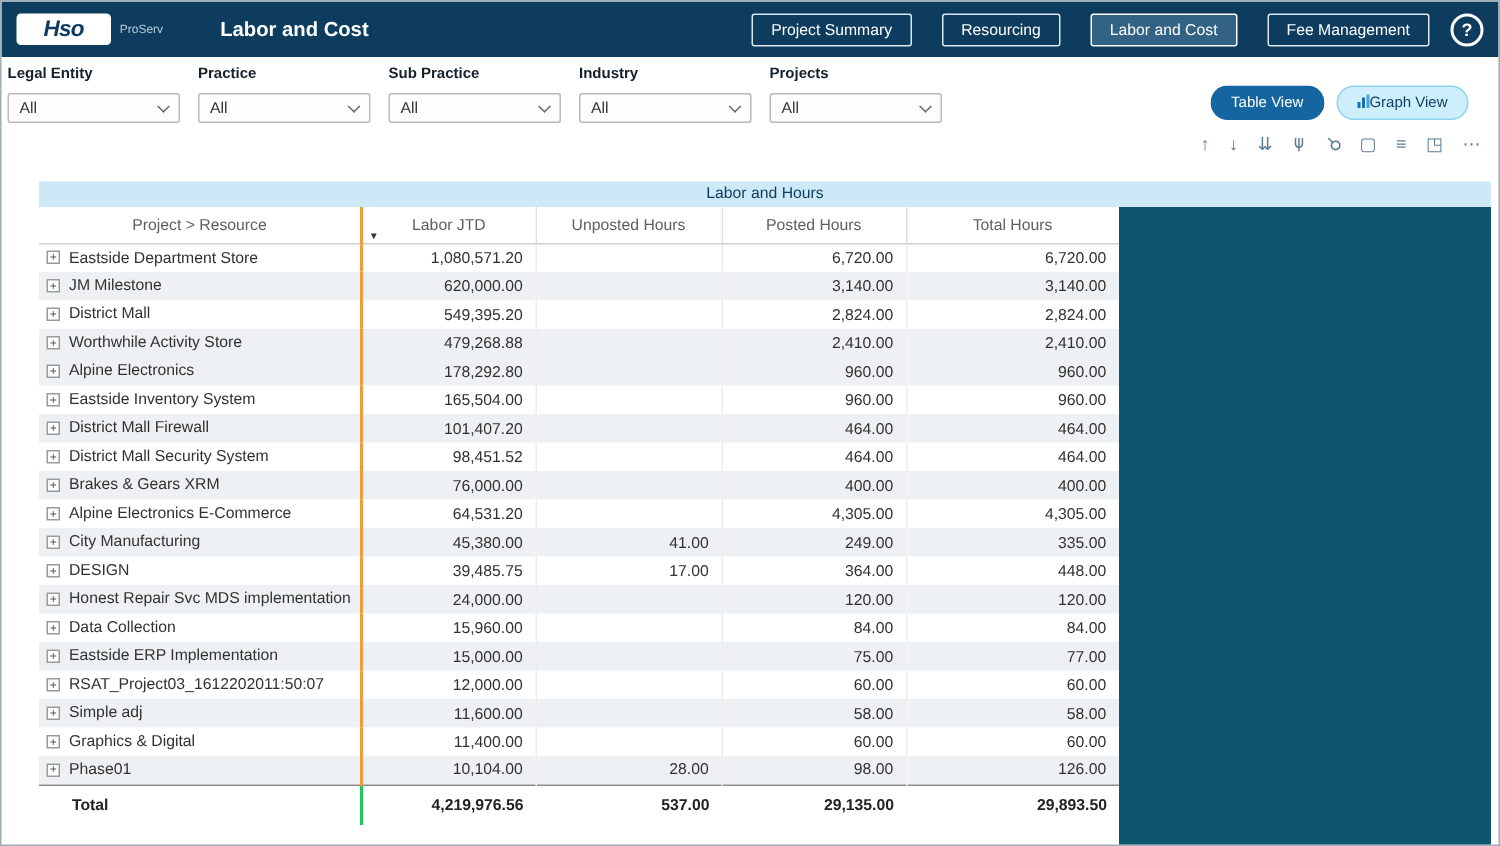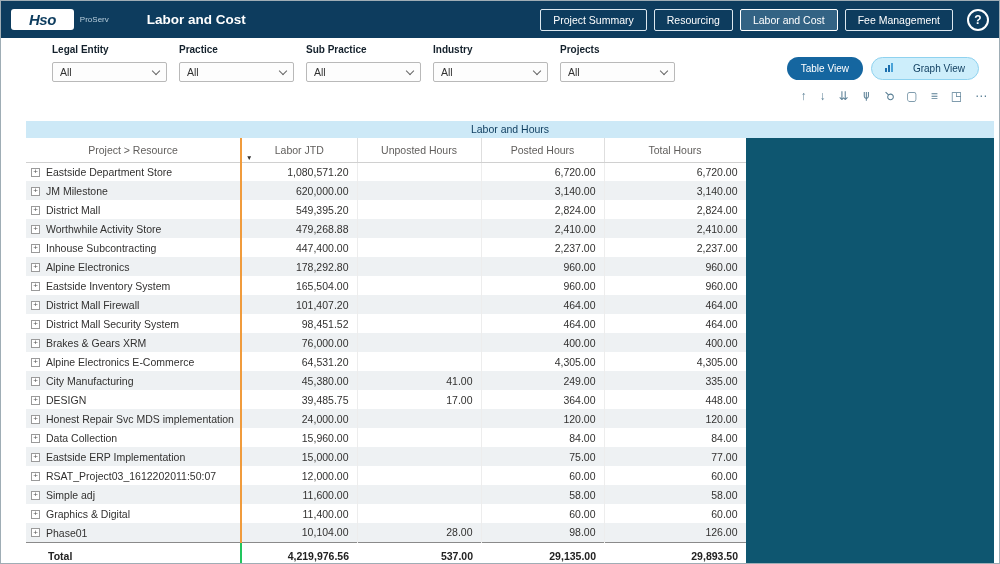--- a/index.html
+++ b/index.html
@@ -4,36 +4,36 @@
 <style>
   * { margin:0; padding:0; box-sizing:border-box; }
   html,body { width:1000px; height:564px; font-family:"Liberation Sans","DejaVu Sans",sans-serif; background:#fff; }
   .app { position:relative; width:1000px; height:564px; border:1px solid #9fadb5; background:#fff; overflow:hidden; }
 
   
   .topbar { display:flex; align-items:center; height:37px; background:#0d3c5e; padding:0 10px; }
   .logo { background:#fff; color:#0d3c5e; font-weight:bold; font-style:italic; font-size:15px; padding:2px 18px; border-radius:3px; letter-spacing:-0.5px; }
   .logo-sub { color:#b9cfdd; font-size:8px; margin-left:6px; }
   .app-title { color:#fff; font-weight:bold; font-size:13.5px; margin-left:38px; }
-  .top-nav { margin-left:auto; display:flex; gap:7px;justify-content:center; }
+  .top-nav { margin-left:auto; display:flex; gap:20px;justify-content:center; }
   .nav-btn { background:transparent; border:1px solid #dcE8f0; color:#fff; font-size:10.5px; padding:4px 12px; border-radius:2px; font-family:inherit; cursor:pointer; white-space:nowrap; }
   .nav-btn.active { background:#336384; border-color:#fff; }
   .help { width:22px; height:22px; border:2px solid #fff; border-radius:50%; color:#fff; display:flex; align-items:center; justify-content:center; font-weight:bold; font-size:12px; margin-left:14px; }
 
   
-  .filter-bar { display:flex; align-items:flex-start; padding:6px 10px 2px 15px; height:49px;margin-left:36px; }
+  .filter-bar { display:flex; align-items:flex-start; padding:6px 10px 2px 4px; height:49px; }
   .filters { display:flex; gap:12px; }
   .filter-group { width:115px; }
   .filter-label { font-size:10px; font-weight:bold; color:#14212c; margin-bottom:7px; white-space:nowrap; }
   .dropdown { height:20px; border:1px solid #b9b9b9; border-radius:2px; background:#fdfdfd; display:flex; align-items:center; justify-content:space-between; padding:0 7px; font-size:10.5px; color:#333; cursor:pointer; }
   .chevron { width:6px; height:6px; border-right:1.2px solid #666; border-bottom:1.2px solid #666; transform:rotate(45deg); margin-top:-3px; }
   .view-toggle { margin-left:auto; display:flex; gap:8px; align-items:center; margin-top:13px; margin-right:10px; }
   .pill { border-radius:12px; font-size:10px; padding:5px 13px; border:1px solid transparent; font-family:inherit; cursor:pointer; white-space:nowrap; }
   .pill-dark { background:#1566a0; color:#fff; }
-  .pill-light { background:#cdeefb; color:#0d3c5e; border-color:#8fd2ef; display:flex; align-items:flex-start; gap:20px; }
+  .pill-light { background:#cdeefb; color:#0d3c5e; border-color:#8fd2ef; display:flex; align-items:flex-start; gap:0; }
   .chart-icon { display:inline-flex; align-items:flex-end; gap:1px; height:9px; }
   .chart-icon i { display:block; width:2px; background:#1b6fae; }
   .chart-icon i:nth-child(1){ height:4px; } .chart-icon i:nth-child(2){ height:7px; } .chart-icon i:nth-child(3){ height:9px; background:#4aa3d8; }
 
   
   .visual-toolbar { display:flex; justify-content:flex-end; align-items:center; gap:13px; height:18px; padding-right:12px; color:#5a7f95; font-size:12px; }
   .vt-icon { cursor:pointer; line-height:1; }
   .vt-icon.rot { transform:rotate(180deg); }
   .vt-icon.slant { transform:rotate(135deg); }
 
@@ -182,27 +182,20 @@
                 <td class="num">2,824.00</td>
                 <td class="num">2,824.00</td>
               </tr>
               <tr class="alt">
                 <td class="name-cell"><span class="expand-box">+</span><span class="proj-name">Worthwhile Activity Store</span></td>
                 <td class="num">479,268.88</td>
                 <td class="num"></td>
                 <td class="num">2,410.00</td>
                 <td class="num">2,410.00</td>
               </tr>
-              <tr>
-                <td class="name-cell"><span class="expand-box">+</span><span class="proj-name">Inhouse Subcontracting</span></td>
-                <td class="num">447,400.00</td>
-                <td class="num"></td>
-                <td class="num">2,237.00</td>
-                <td class="num">2,237.00</td>
-              </tr>
               <tr class="alt">
                 <td class="name-cell"><span class="expand-box">+</span><span class="proj-name">Alpine Electronics</span></td>
                 <td class="num">178,292.80</td>
                 <td class="num"></td>
                 <td class="num">960.00</td>
                 <td class="num">960.00</td>
               </tr>
               <tr>
                 <td class="name-cell"><span class="expand-box">+</span><span class="proj-name">Eastside Inventory System</span></td>
                 <td class="num">165,504.00</td>

